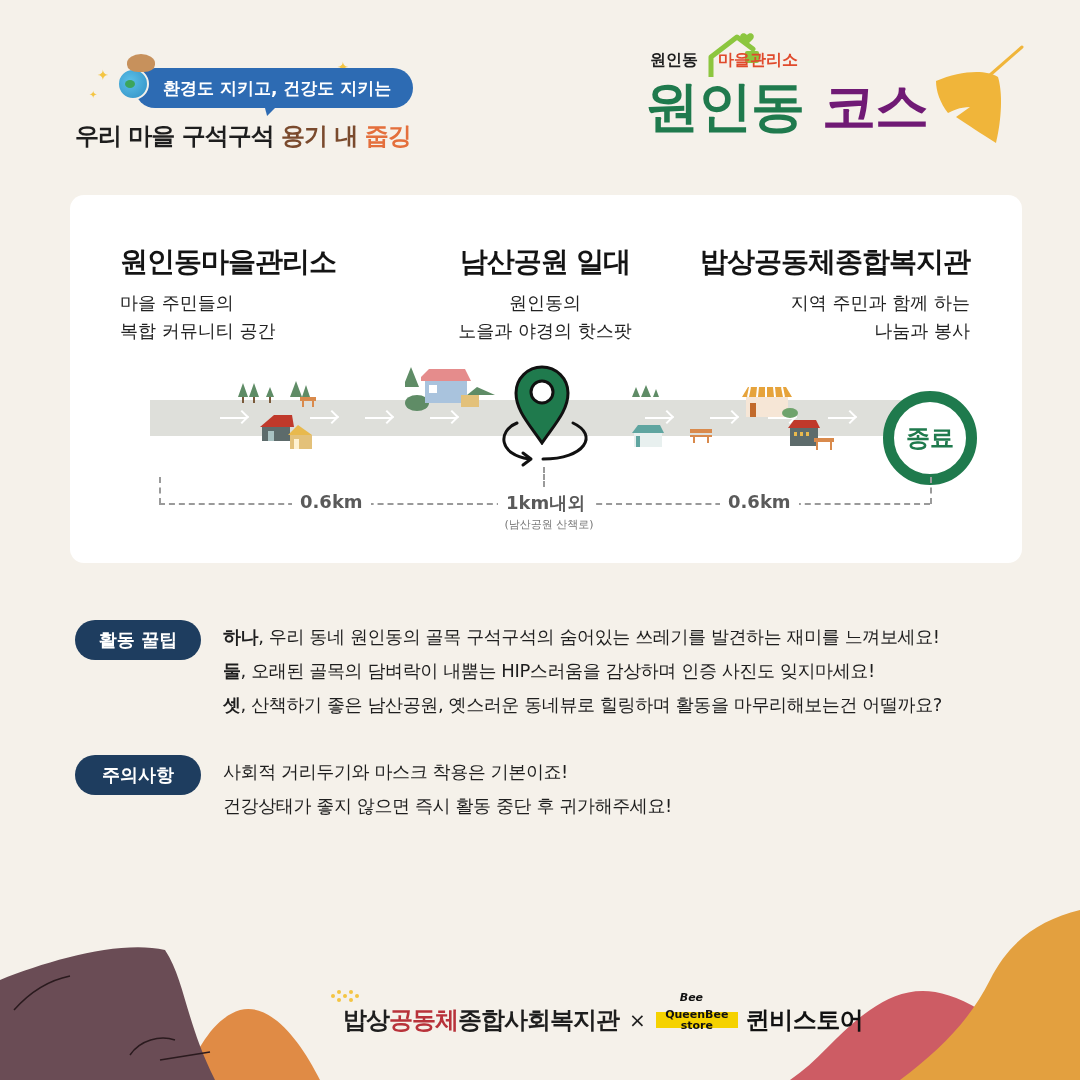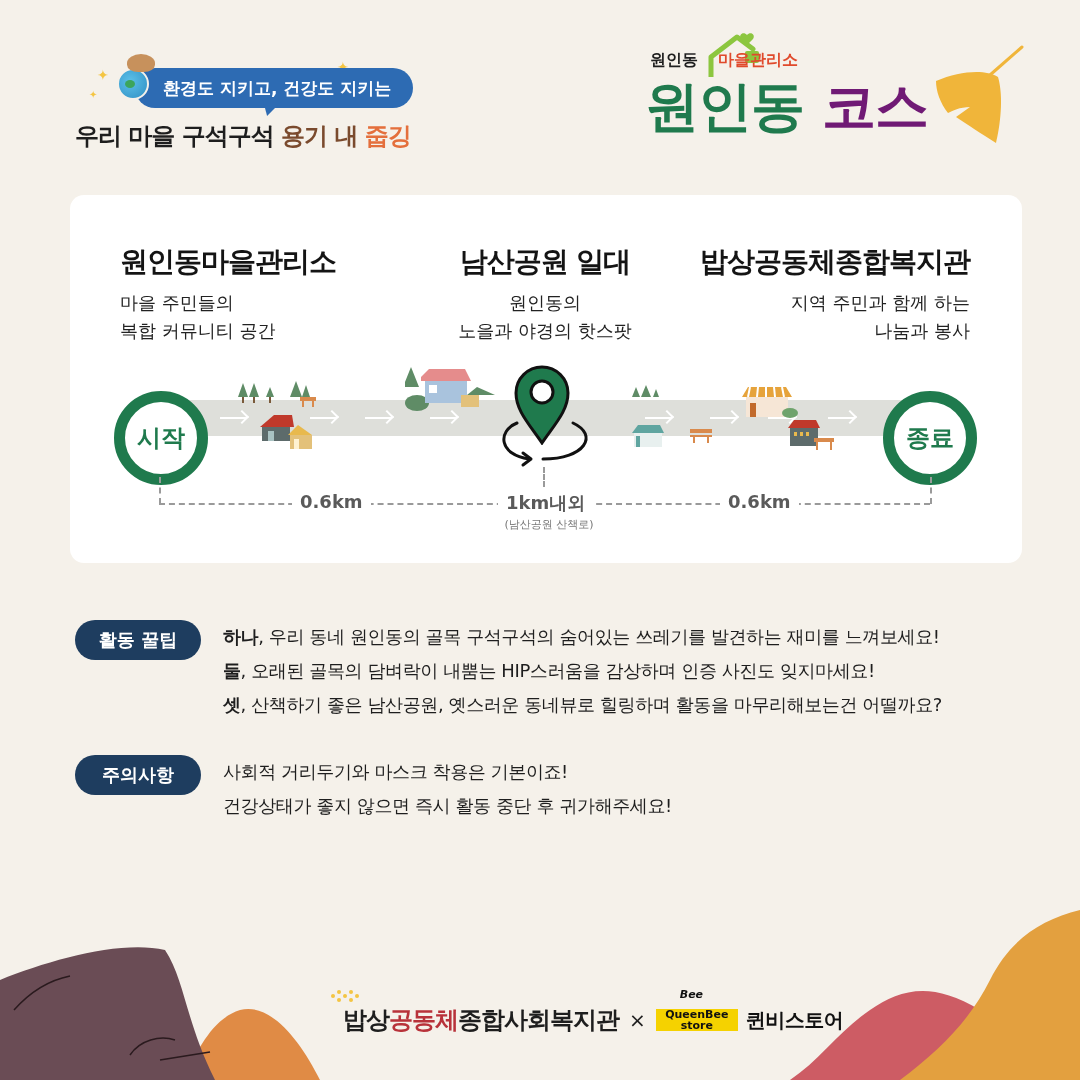--- a/index.html
+++ b/index.html
@@ -65,23 +65,23 @@
   .tips { top: 620px; }
   .notes { top: 755px; }
 
   
   .blob { position: absolute; }
   .footer { position: absolute; left: 325px; top: 995px; height: 50px; display: flex; align-items: center; white-space: nowrap; }
   .partner1 { font-size: 24px; font-weight: bold; color: #1e1e1e; letter-spacing: -1px; position: relative; padding-left: 18px; }
   .partner1 .red { color: #b8323a; }
   .dots { position: absolute; left: 2px; top: -16px; width: 36px; height: 16px; }
   .times { font-size: 20px; margin: 0 10px; color: #1e1e1e; }
-  .qb-logo { width: 82px; height: 22px; background: #f5d200; display: flex; flex-direction: column; align-items: center; justify-content: center; font-size: 11px; font-weight: 900; line-height: 11px; color: #111; position: relative; margin-right: 8px; }
+  .qb-logo { width: 82px; height: 16px; background: #f5d200; display: flex; flex-direction: column; align-items: center; justify-content: center; font-size: 11px; font-weight: 900; line-height: 11px; color: #111; position: relative; margin-right: 8px; }
   .qb-bee { position: absolute; top: -20px; left: 24px; font-size: 11px; font-style: italic; color: #111; }
-  .partner2 { font-size: 20px; font-weight: 900; color: #111; letter-spacing: -0.5px; }
+  .partner2 { font-size: 24px; font-weight: 900; color: #111; letter-spacing: -0.5px; }
 </style>
 </head>
 <body>
 
 <div class="hdr-left">
   <span class="spark" style="left:22px;top:20px;">✦</span>
   <span class="spark" style="left:14px;top:42px;font-size:10px;">✦</span>
   <span class="spark" style="left:262px;top:12px;">✦</span>
   <span class="spark" style="left:290px;top:36px;font-size:10px;">✦</span>
   <div class="bubble">환경도 지키고, 건강도 지키는</div>
@@ -190,21 +190,20 @@
     <path d="M0 8 L6 0 H28 L32 8Z" fill="#c0392b"></path>
       <rect x="2" y="8" width="28" height="18" fill="#5d6b6b"></rect>
       <rect x="6" y="12" width="3" height="4" fill="#e8b94d"></rect>
       <rect x="12" y="12" width="3" height="4" fill="#e8b94d"></rect>
       <rect x="18" y="12" width="3" height="4" fill="#e8b94d"></rect>
     <rect x="26" y="18" width="20" height="4" fill="#d98a4c"></rect>
       <rect x="28" y="22" width="2" height="8" fill="#d98a4c"></rect>
       <rect x="42" y="22" width="2" height="8" fill="#d98a4c"></rect>
   </svg>
 
-  <div class="circle circle-start">시작</div>
   <div class="circle circle-end">종료</div>
 
   <svg class="orbit" viewBox="0 0 100 56">
     <path d="M22 10 C2 18 4 42 34 46" fill="none" stroke="#111" stroke-width="3" stroke-linecap="round"></path>
     <path d="M28 40 L36 46 L28 52" fill="none" stroke="#111" stroke-width="3" stroke-linecap="round" stroke-linejoin="round"></path>
     <path d="M48 46 C90 46 104 22 78 10" fill="none" stroke="#111" stroke-width="3" stroke-linecap="round"></path>
   </svg>
   <svg class="pin" viewBox="0 0 60 80">
     <path d="M30 78 C18 60 4 46 4 28 A26 26 0 0 1 56 28 C56 46 42 60 30 78Z" fill="#1f7a4d" stroke="#111" stroke-width="3"></path>
     <circle cx="30" cy="27" r="11" fill="#fff" stroke="#111" stroke-width="3"></circle>

